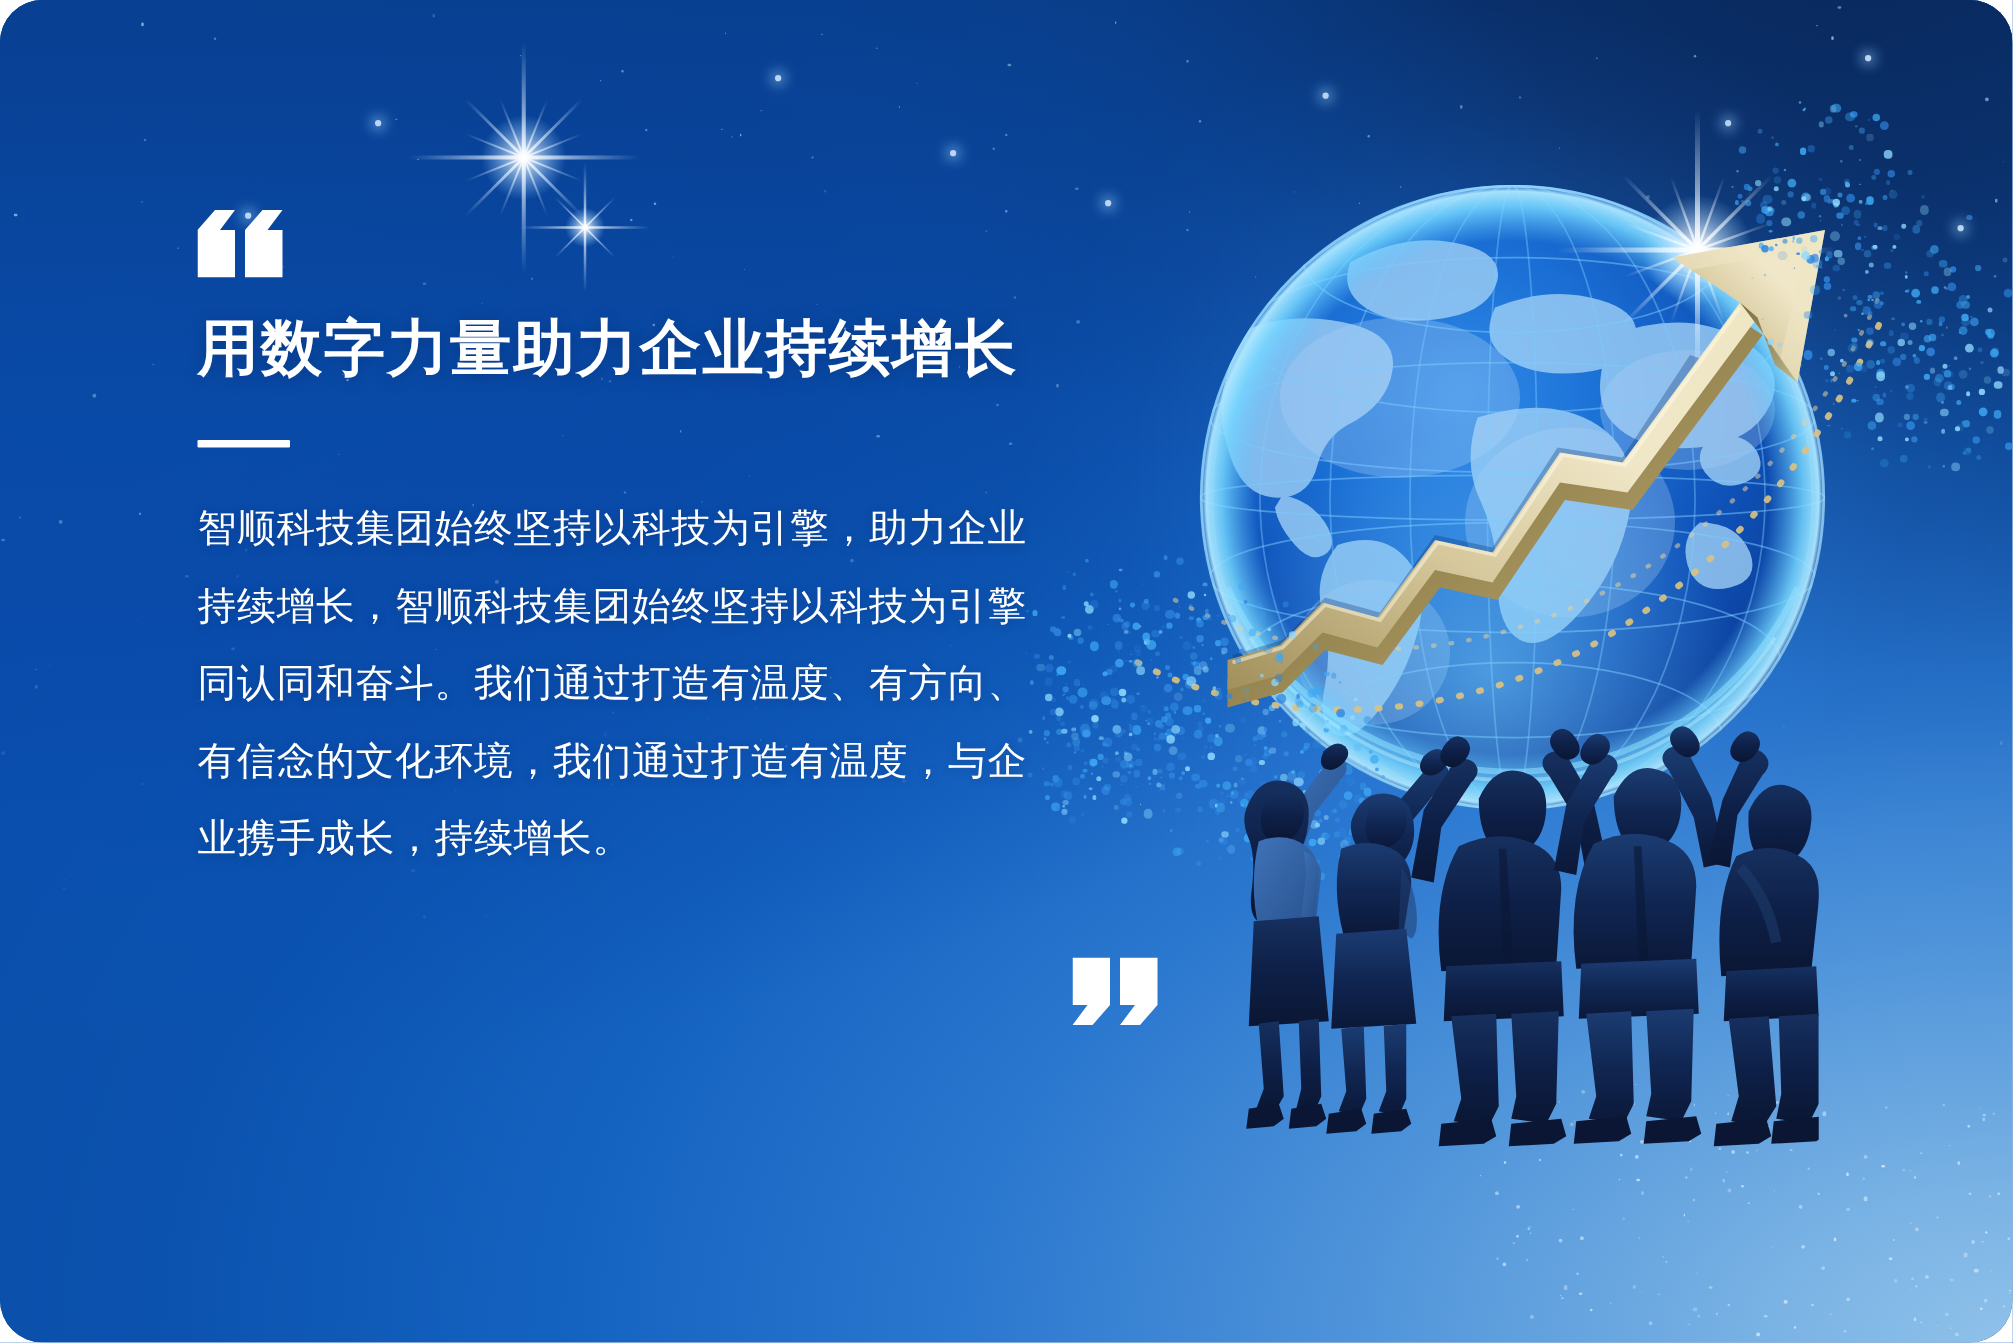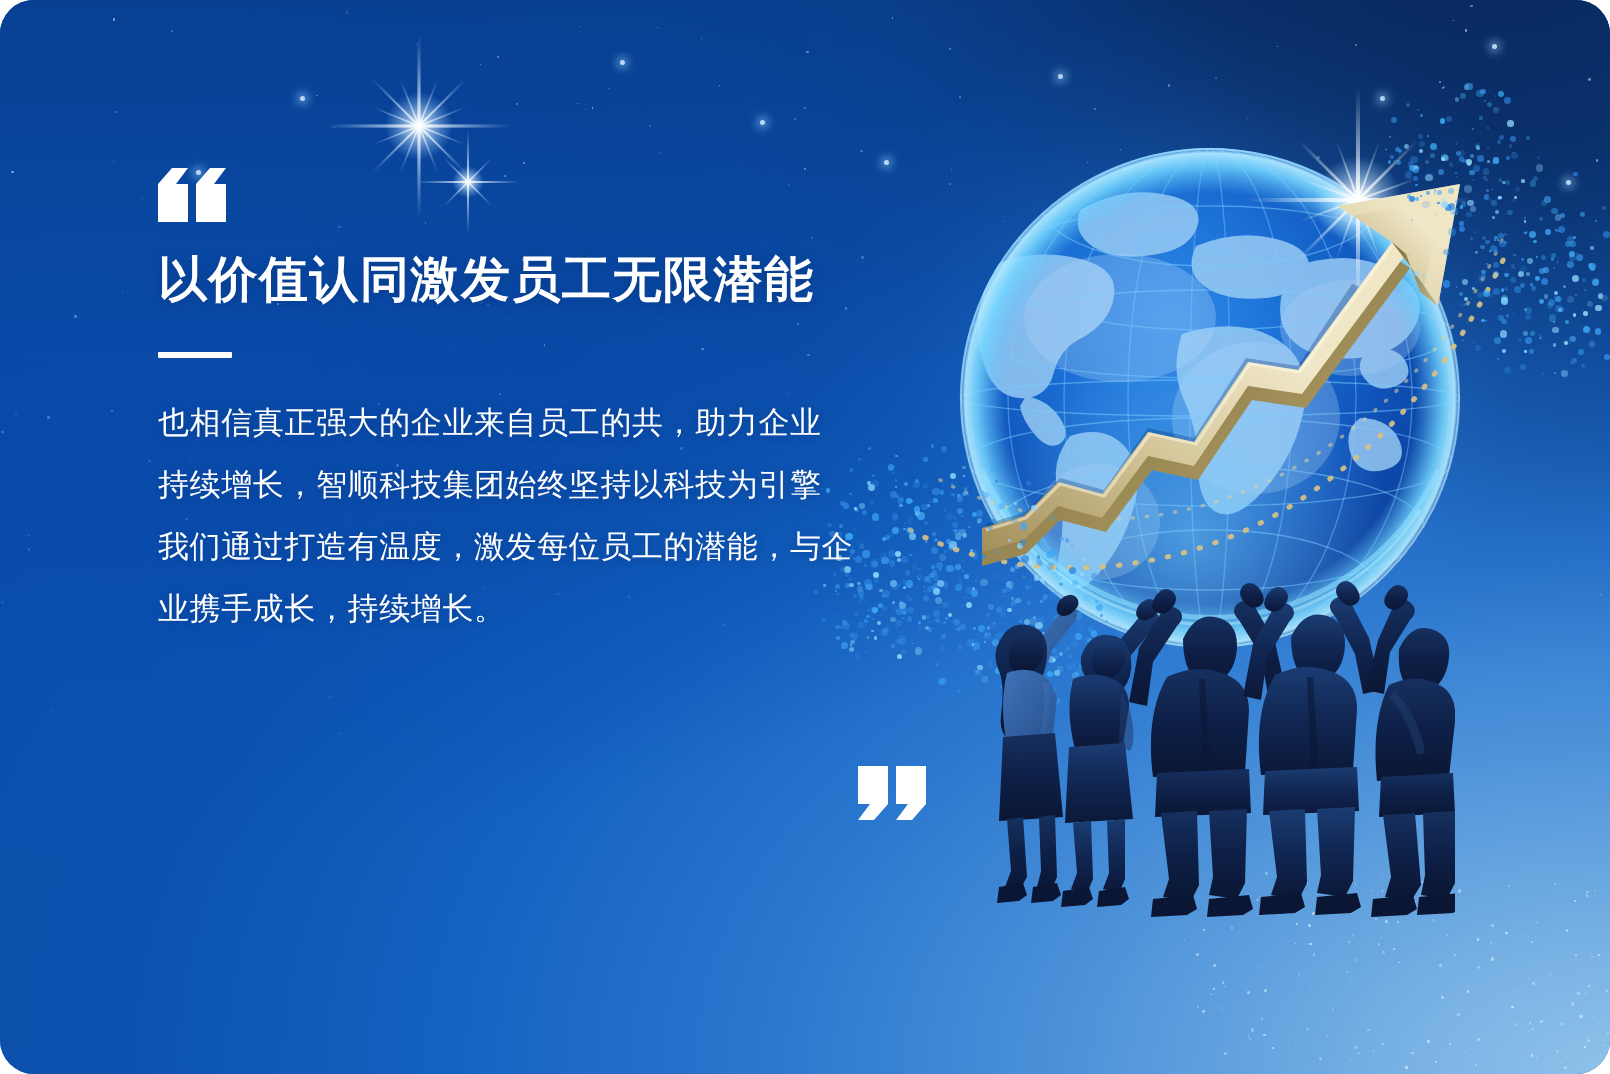--- a/index.html
+++ b/index.html
@@ -1696,29 +1696,30 @@
   <div id="text-panel">
 
     <div class="quote-open">
       <svg class="qmark" width="70" height="54" viewBox="0 0 70 54">
         <path d="M0 54 L0 16 L14 0 L30 0 L18 16 L30 16 L30 54 Z" fill="#ffffff"></path>
         <path d="M38 54 L38 16 L52 0 L68 0 L56 16 L68 16 L68 54 Z" fill="#ffffff"></path>
       </svg>
     </div>
 
     <div class="headline">
-      <div>以价值认同激发员工无限潜能</div>
+      <div>用数字力量助力企业持续增长</div>
     </div>
 
     <div class="divider"></div>
 
     <div class="body-text">
-      <div>也相信真正强大的企业来自员工的共，助力企业</div>
+      <div>智顺科技集团始终坚持以科技为引擎，助力企业</div>
       <div>持续增长，智顺科技集团始终坚持以科技为引擎</div>
-      <div>我们通过打造有温度，激发每位员工的潜能，与企</div>
+      <div>同认同和奋斗。我们通过打造有温度、有方向、</div>
+      <div>有信念的文化环境，我们通过打造有温度，与企</div>
       <div>业携手成长，持续增长。</div>
     </div>
 
     <svg class="quote-close" width="70" height="54" viewBox="0 0 70 54">
       <path d="M30 0 L30 38 L16 54 L0 54 L12 38 L0 38 L0 0 Z" fill="#ffffff"></path>
       <path d="M68 0 L68 38 L54 54 L38 54 L50 38 L38 38 L38 0 Z" fill="#ffffff"></path>
     </svg>
   </div>
 
 </div>

